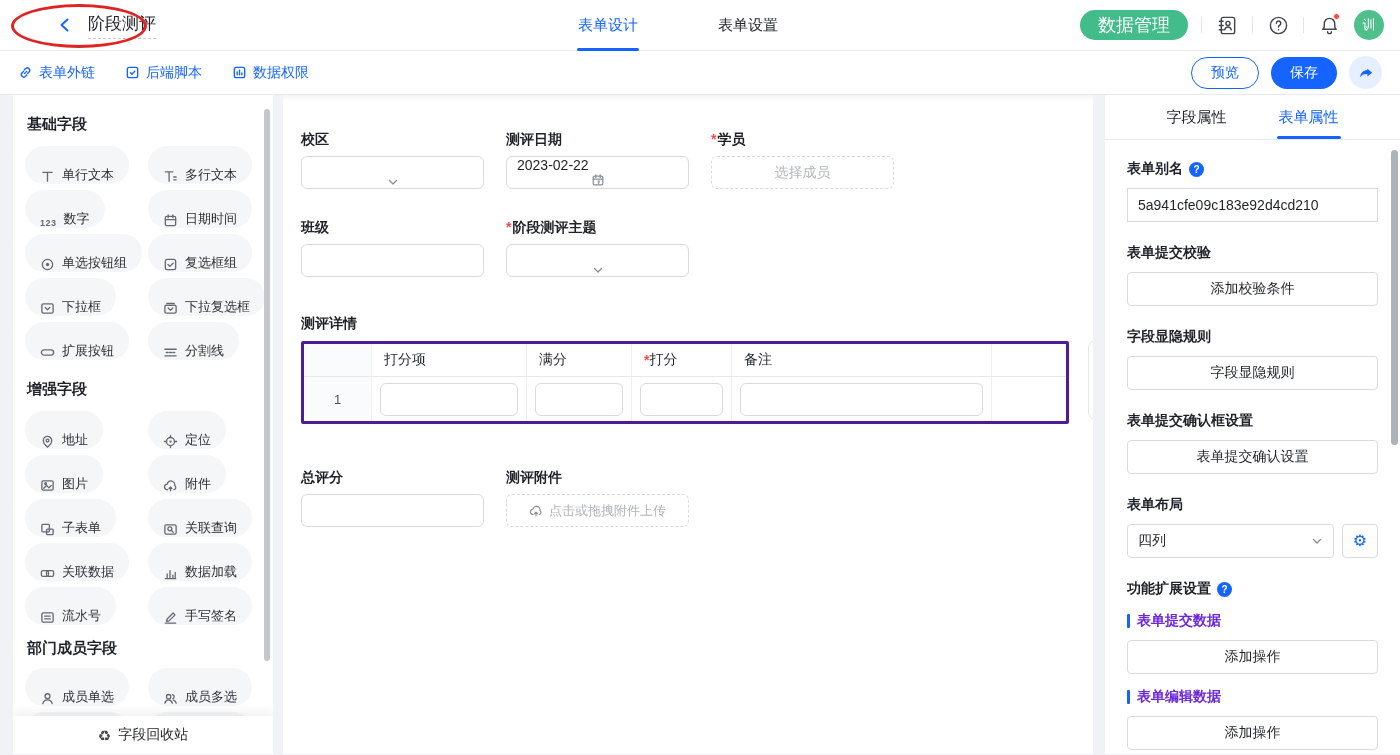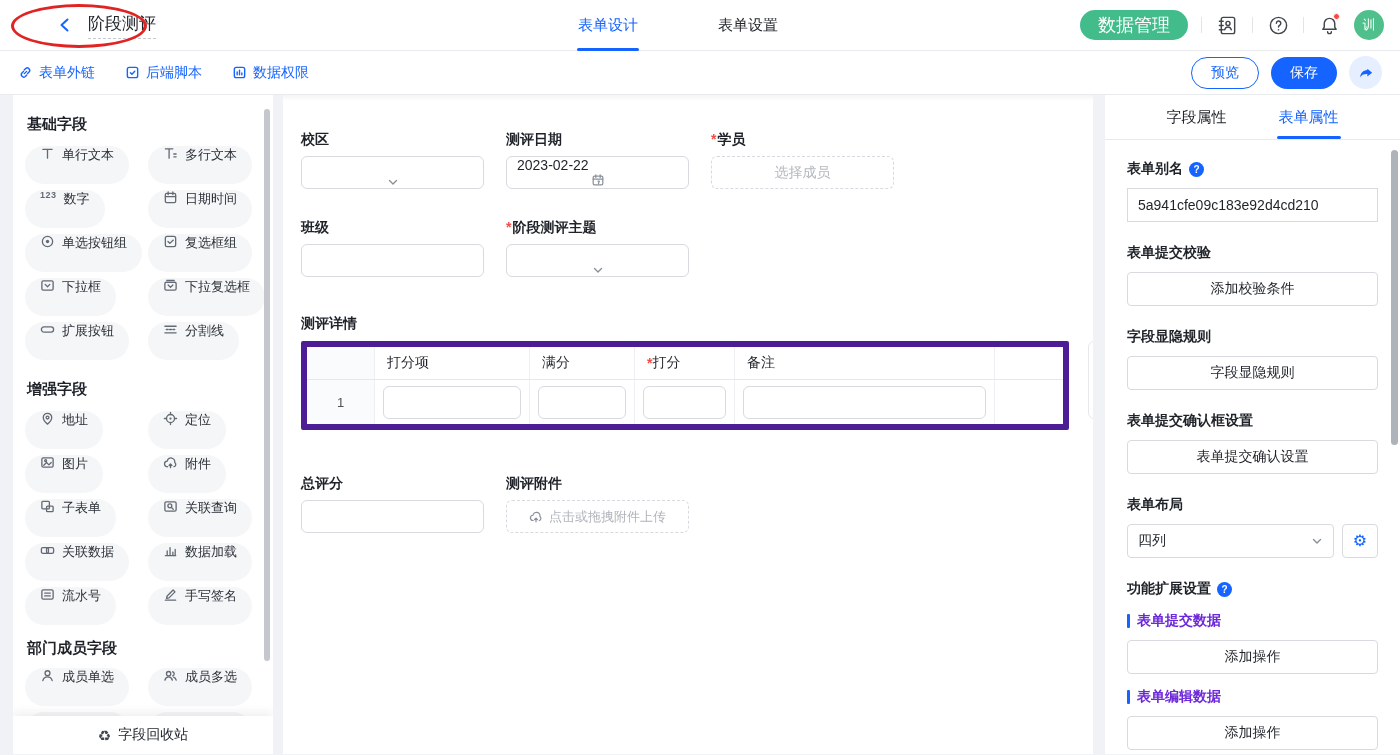--- a/index.html
+++ b/index.html
@@ -37,40 +37,40 @@
 
   
   .main { display:flex; height:659px;padding-left:13px; }
 
   
   .sidebar { position:relative; width:260px; background:#fff; padding:20px 14px 0 12px; overflow:hidden; flex:none; }
   .sec-title { font-size:15px; font-weight:700; color:#1f2329; margin:0 0 12px 2px; }
   .sec-title.mt { margin-top:20px; }
   .sec-title.mt2 { margin-top:14px; margin-bottom:10px; }
   .fgrid { display:grid; grid-template-columns:123px auto; row-gap:6px; justify-items:start; }
-  .fitem { height:38px; display:inline-flex; align-items:flex-start; gap:7px; padding:0 15px; border-radius:19px; background:#f5f6f8; font-size:13px; color:#2b2f36; cursor:grab; white-space:nowrap; }
+  .fitem { height:38px; display:inline-flex; align-items:flex-end; gap:7px; padding:0 15px; border-radius:19px; background:#f5f6f8; font-size:13px; color:#2b2f36; cursor:grab; white-space:nowrap; }
   .num-glyph { font-size:9px; font-weight:700; color:#646a73; letter-spacing:.5px; }
   .recycle-bar { position:absolute; left:0; right:0; bottom:0; height:38px; background:#fff; box-shadow:0 -3px 10px rgba(31,35,41,.08); display:flex; align-items:center; justify-content:center; gap:7px; font-size:14px; color:#1f2329; cursor:pointer; z-index:3; }
   .recycle-glyph { font-size:15px; color:#41464e; line-height:1; }
   .side-scroll { position:absolute; right:3px; top:14px; width:6px; height:552px; border-radius:3px; background:#c4c7cc; z-index:2; cursor:pointer; }
 
   
   .canvas { position:relative; flex:1; margin:0 12px 0 10px; background:#fff; padding:36px 18px 0; overflow:hidden; }
   .canvas::before { content:""; position:absolute; left:0; top:0; right:0; height:6px; background:linear-gradient(rgba(31,35,41,.05),rgba(31,35,41,0)); }
   .frow { display:flex; gap:22px; margin-bottom:30px; }
   .ffield { width:183px; }
   .flabel { display:flex; align-items:flex-start; gap:1px; font-size:14px; font-weight:600; color:#1f2329; margin-bottom:7px; }
   .req { color:#f54a45; font-weight:600; }
   .ctrl { height:33px; border:1px solid #d8dadf; border-radius:6px; background:#fff; display:flex; align-items:center; padding:0 10px; font-size:14px; color:#1f2329;flex-direction:column; }
   .ctrl.select { justify-content:space-between; cursor:pointer; }
   .ctrl input { border:none; outline:none; font:inherit; color:inherit; width:100%; background:transparent; }
   .ctrl.dashed { border-style:dashed; justify-content:center; color:#b4b8bf; cursor:pointer; }
   .upload-box { height:33px; border:1px dashed #d8dadf; border-radius:6px; display:flex; align-items:center; justify-content:center; gap:6px; color:#b0b4bb; font-size:13px; cursor:pointer; }
   .detail-wrap { margin-top:8px; position:relative; margin-bottom:45px; }
-  .dtable { width:768px; border:6px solid #4c1d95; border-radius:2px; background:#fff;text-align:center; }
+  .dtable { width:768px; border:3px solid #4c1d95; border-radius:2px; background:#fff;text-align:center; }
   .trow { display:grid; grid-template-columns:68px 155px 105px 100px 260px 1fr; }
   .trow.head { height:33px; border-bottom:1px solid #e7e8ec; }
   .trow.body { height:44px; }
   .tcell { display:flex; align-items:center; padding:0 12px; font-size:14px; color:#1f2329; border-right:1px solid #eff0f3; }
   .tcell:last-child { border-right:none; }
   .tcell.idx { justify-content:center; background:#fafbfc; color:#4e5358; font-size:13px; }
   .tcell.input-cell { padding:0 8px; }
   .cell-input { width:100%; height:33px; border:1px solid #d8dadf; border-radius:6px; background:#fff; }
   .table-strip { position:absolute; left:787px; top:0; width:12px; height:78px; border:1px solid #e7e8ec; border-radius:8px; background:#fff; }
 

